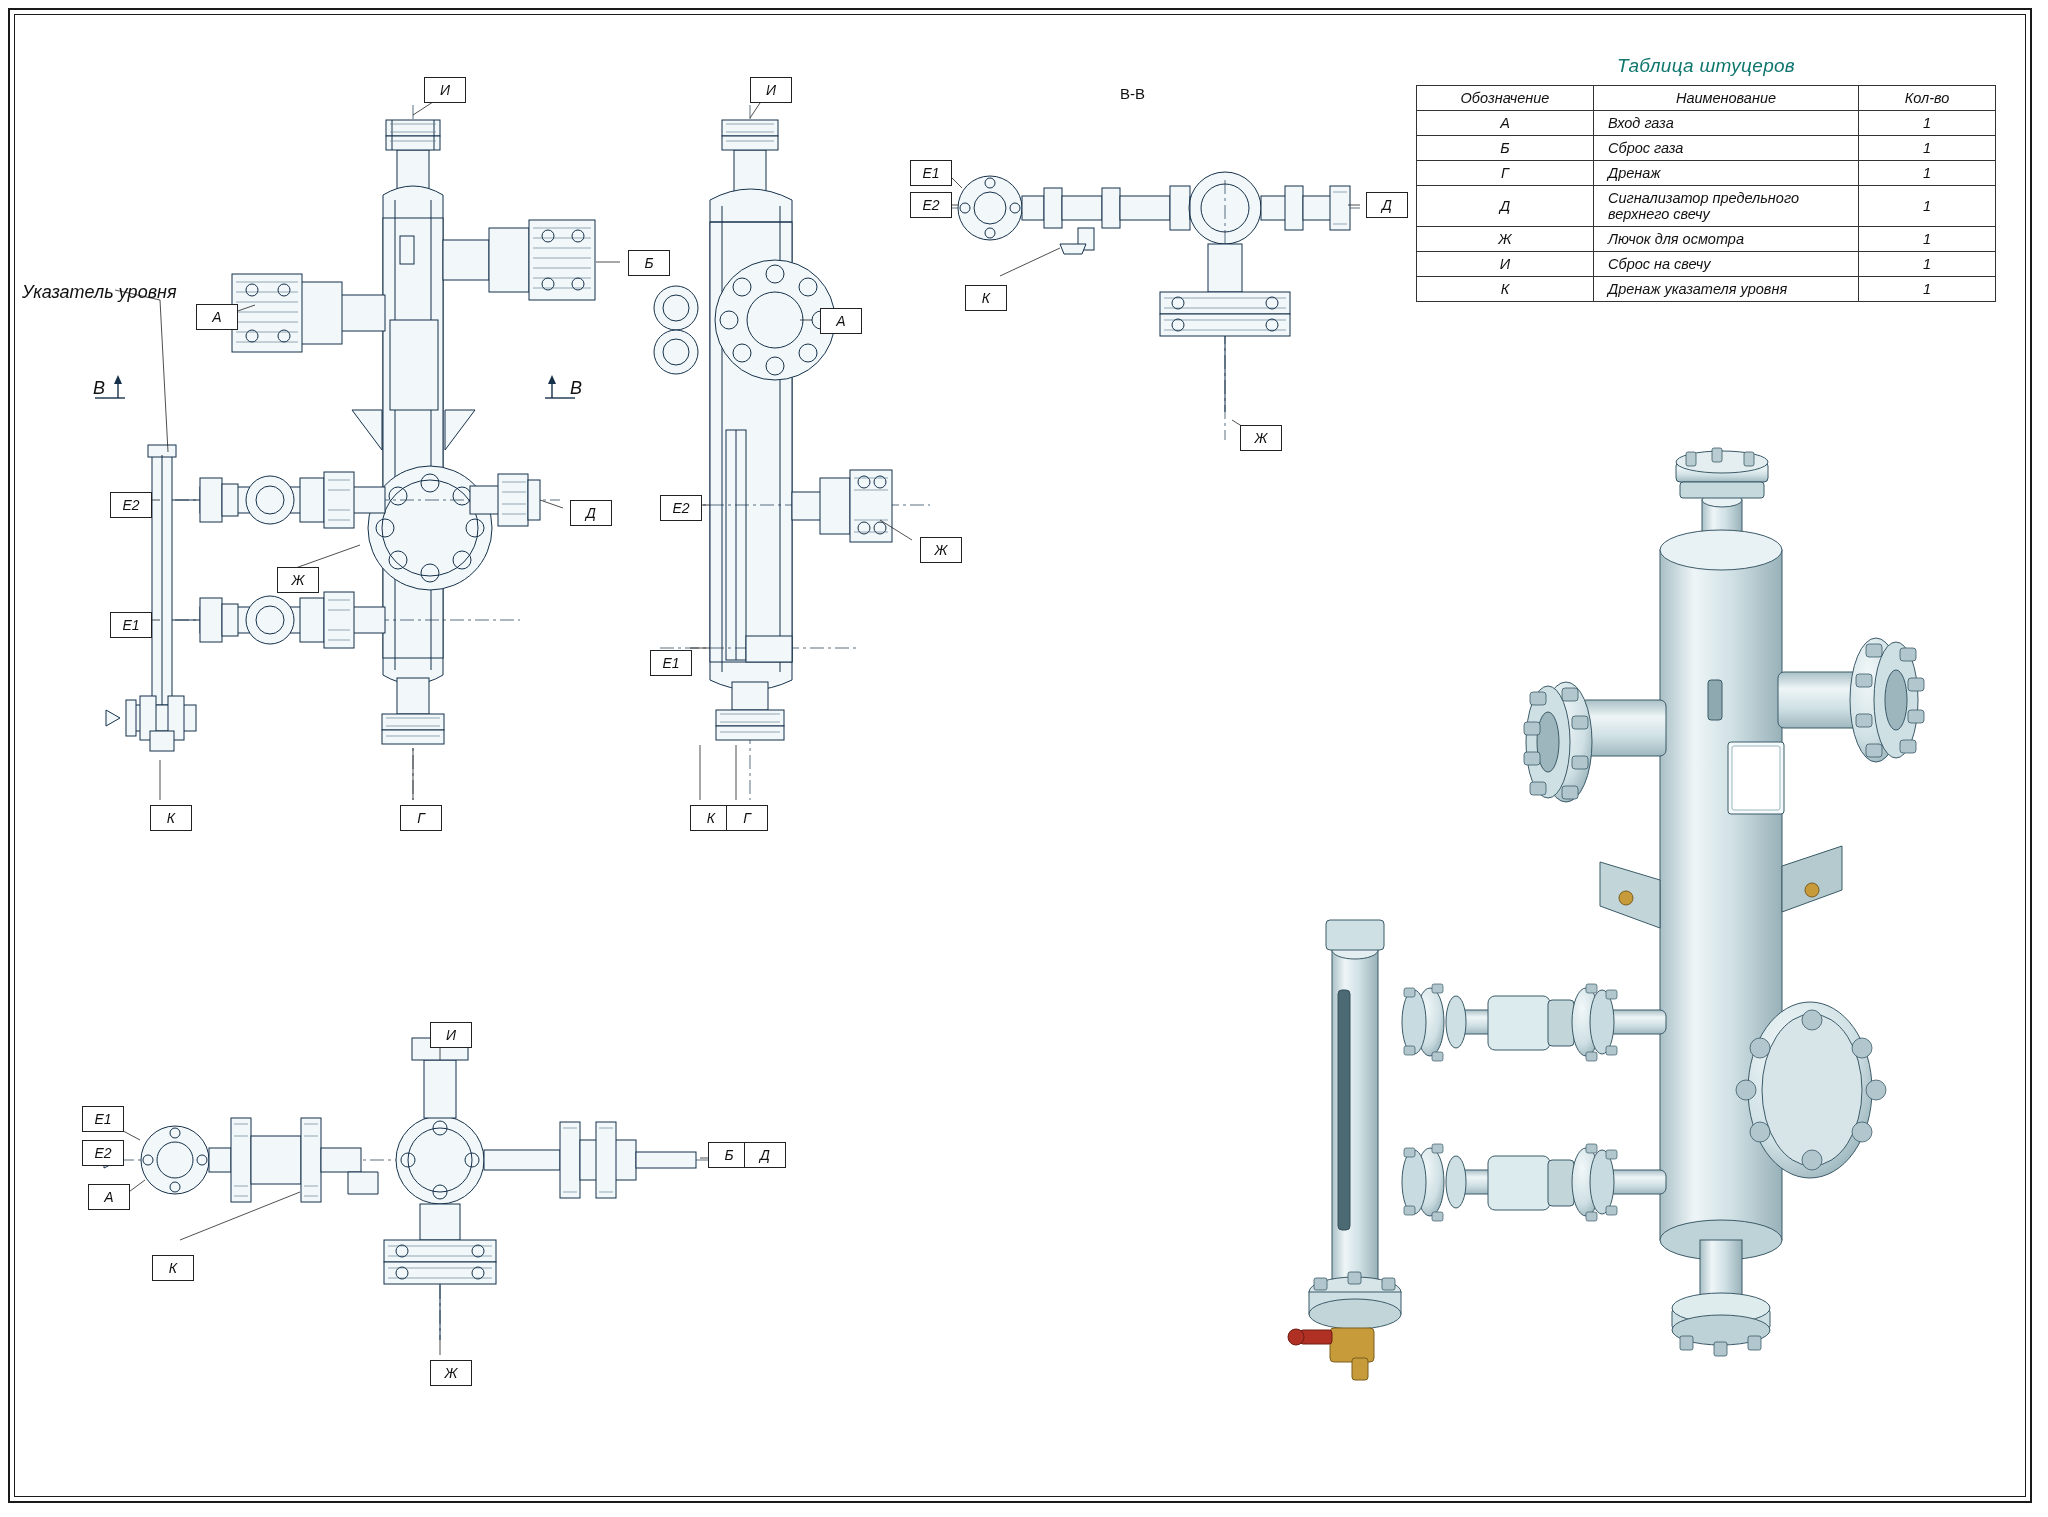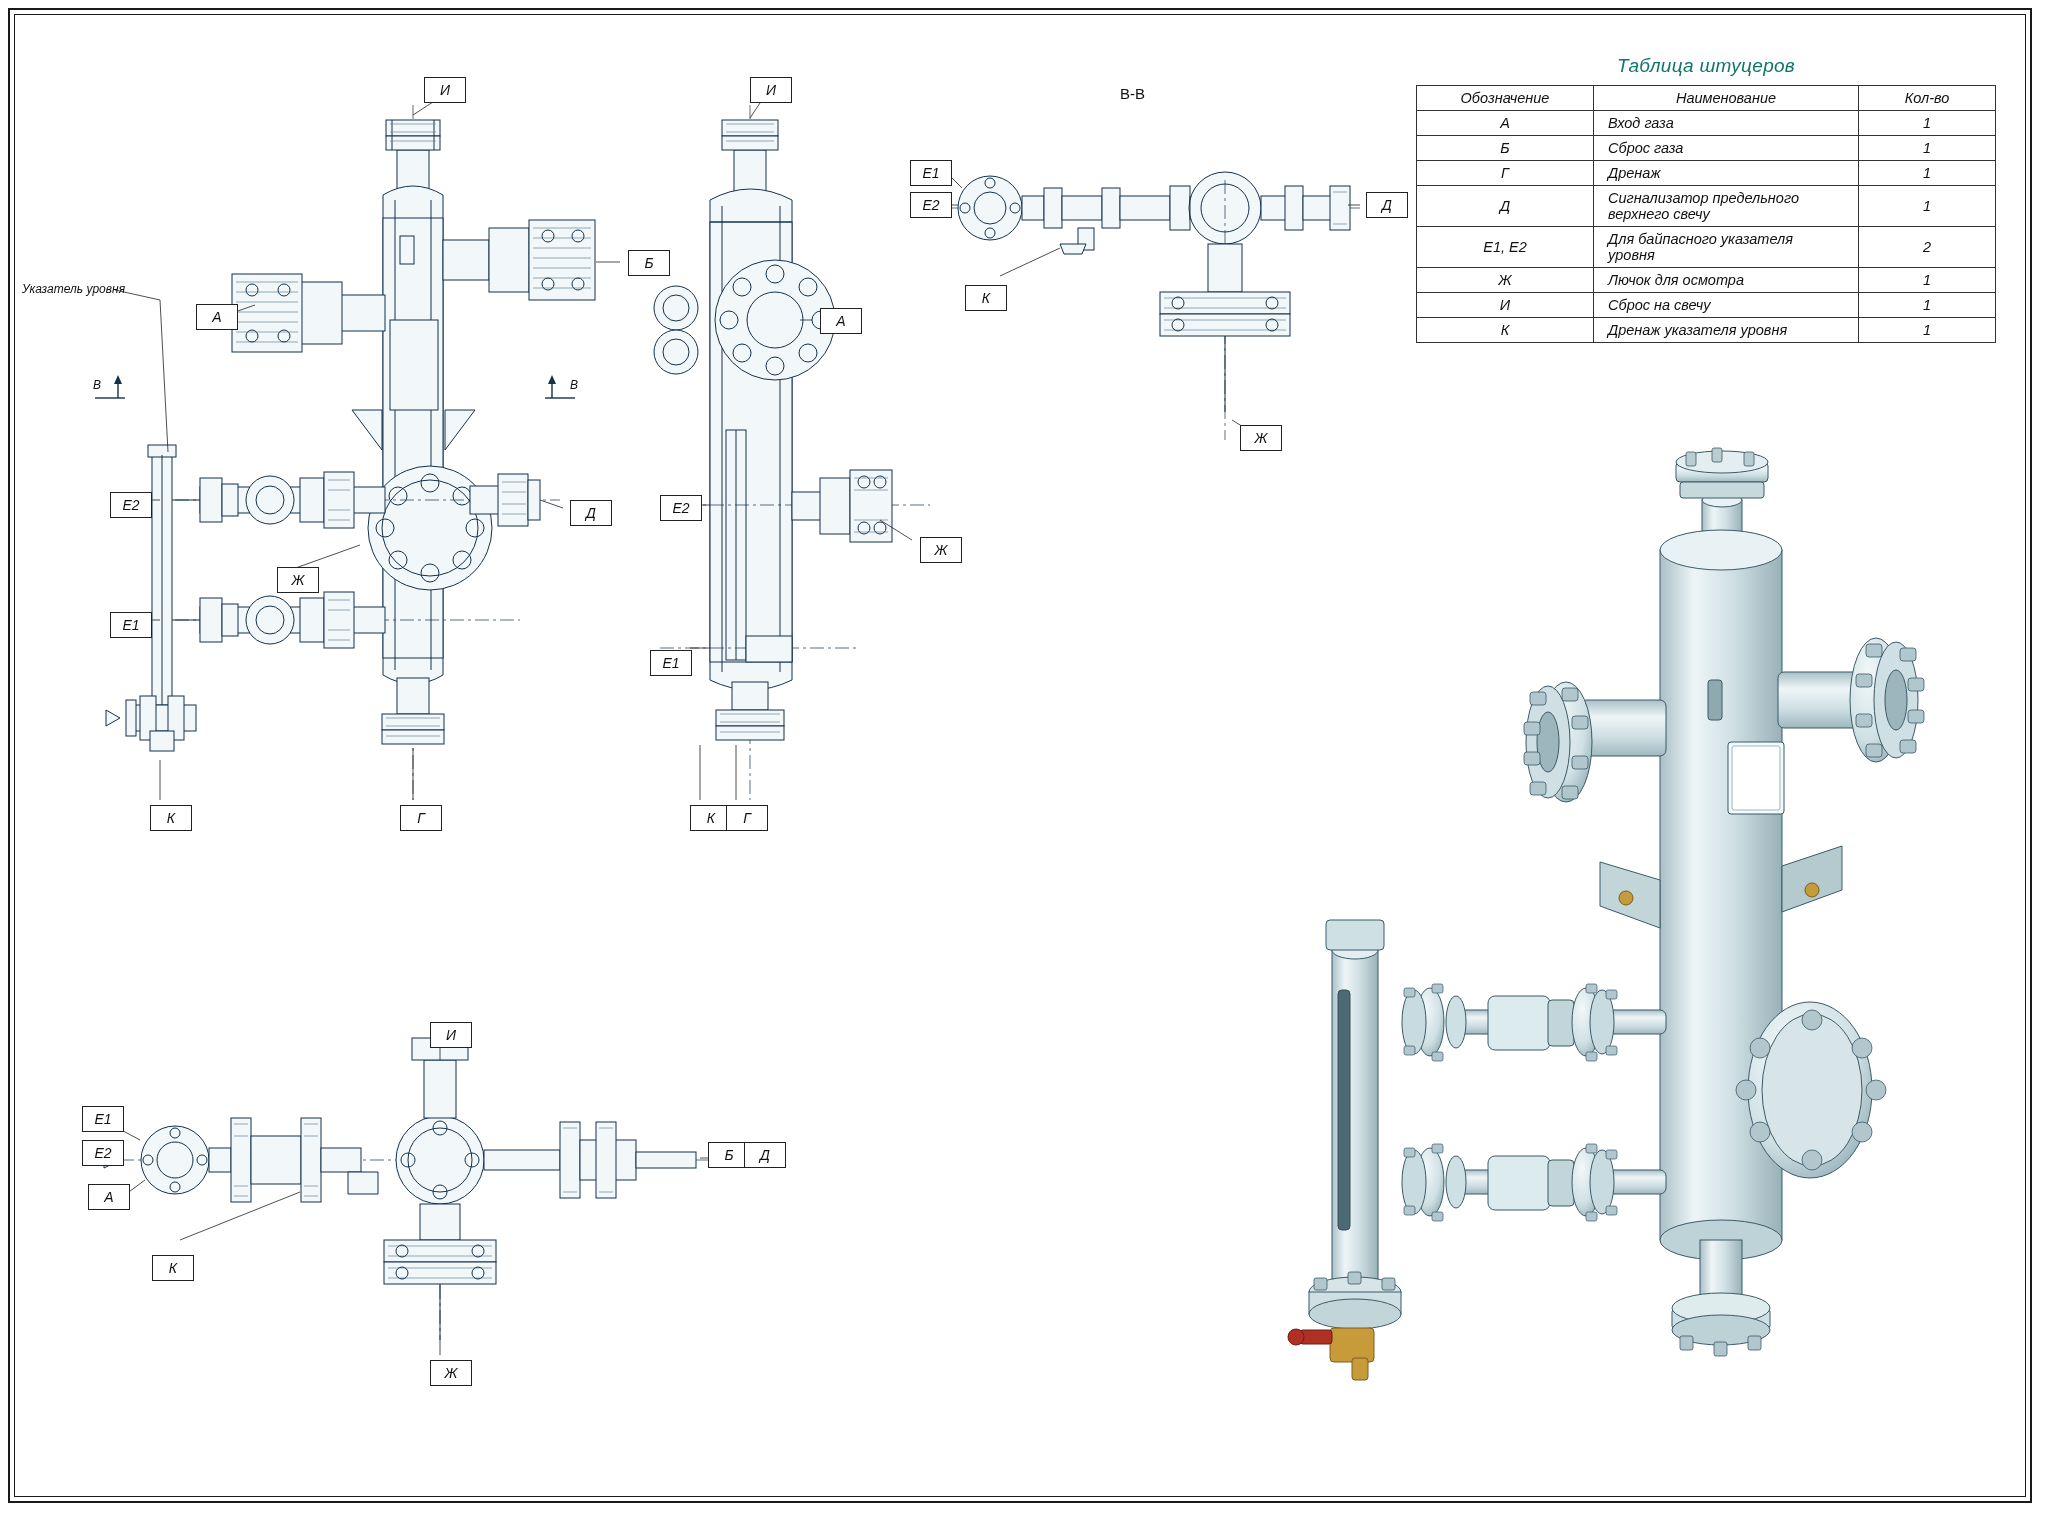--- a/index.html
+++ b/index.html
@@ -14,21 +14,21 @@
   table.nozzles{border-collapse:collapse;width:580px;font-size:14.5px;color:#111;}
   table.nozzles th,table.nozzles td{border:1px solid #333;padding:4px 18px;font-weight:normal;font-style:italic;}
   table.nozzles th{text-align:center;font-size:14.5px;}
   table.nozzles td.c-desig{width:140px;text-align:center;}
   table.nozzles td.c-name{padding-left:14px;text-align:left;}
   table.nozzles td.c-qty{width:100px;text-align:center;}
 
   
   .cbox{position:absolute;border:1px solid #222;background:#fff;font-style:italic;font-size:14px;color:#111;
         display:flex;align-items:center;justify-content:center;box-sizing:border-box;}
-  .lbl{position:absolute;font-style:italic;font-size:12px;color:#111;white-space:nowrap;}
+  .lbl{position:absolute;font-style:italic;font-size:18px;color:#111;white-space:nowrap;}
   .secttl{position:absolute;font-size:15px;color:#111;}
 
   
   svg{position:absolute;left:0;top:0;overflow:visible;}
   .ln{stroke:#15314a;stroke-width:1;fill:none;}
   .ln2{stroke:#15314a;stroke-width:1.4;fill:none;}
   .lnf{stroke:#15314a;stroke-width:1;fill:#f2f7fa;}
   .thin{stroke:#6b8496;stroke-width:.7;fill:none;}
   .axis{stroke:#15314a;stroke-width:.7;fill:none;stroke-dasharray:14 4 3 4;}
   .lead{stroke:#222;stroke-width:.8;fill:none;}
@@ -66,25 +66,20 @@
             <td class="c-desig">Г</td>
             <td class="c-name">Дренаж</td>
             <td class="c-qty">1</td>
           </tr>
           <tr>
             <td class="c-desig">Д</td>
             <td class="c-name">Сигнализатор предельного верхнего свечу</td>
             <td class="c-qty">1</td>
           </tr>
           <tr>
-            <td class="c-desig">Е1, Е2</td>
-            <td class="c-name">Для байпасного указателя уровня</td>
-            <td class="c-qty">2</td>
-          </tr>
-          <tr>
             <td class="c-desig">Ж</td>
             <td class="c-name">Лючок для осмотра</td>
             <td class="c-qty">1</td>
           </tr>
           <tr>
             <td class="c-desig">И</td>
             <td class="c-name">Сброс на свечу</td>
             <td class="c-qty">1</td>
           </tr>
           <tr>

